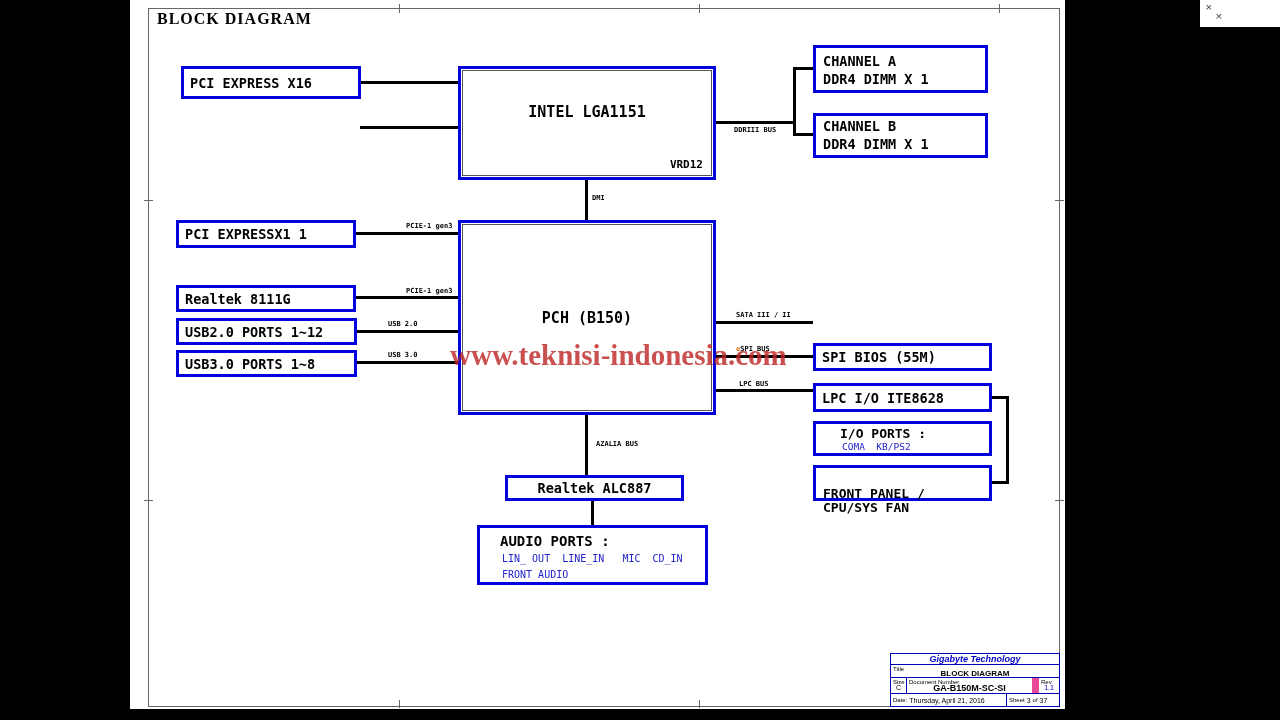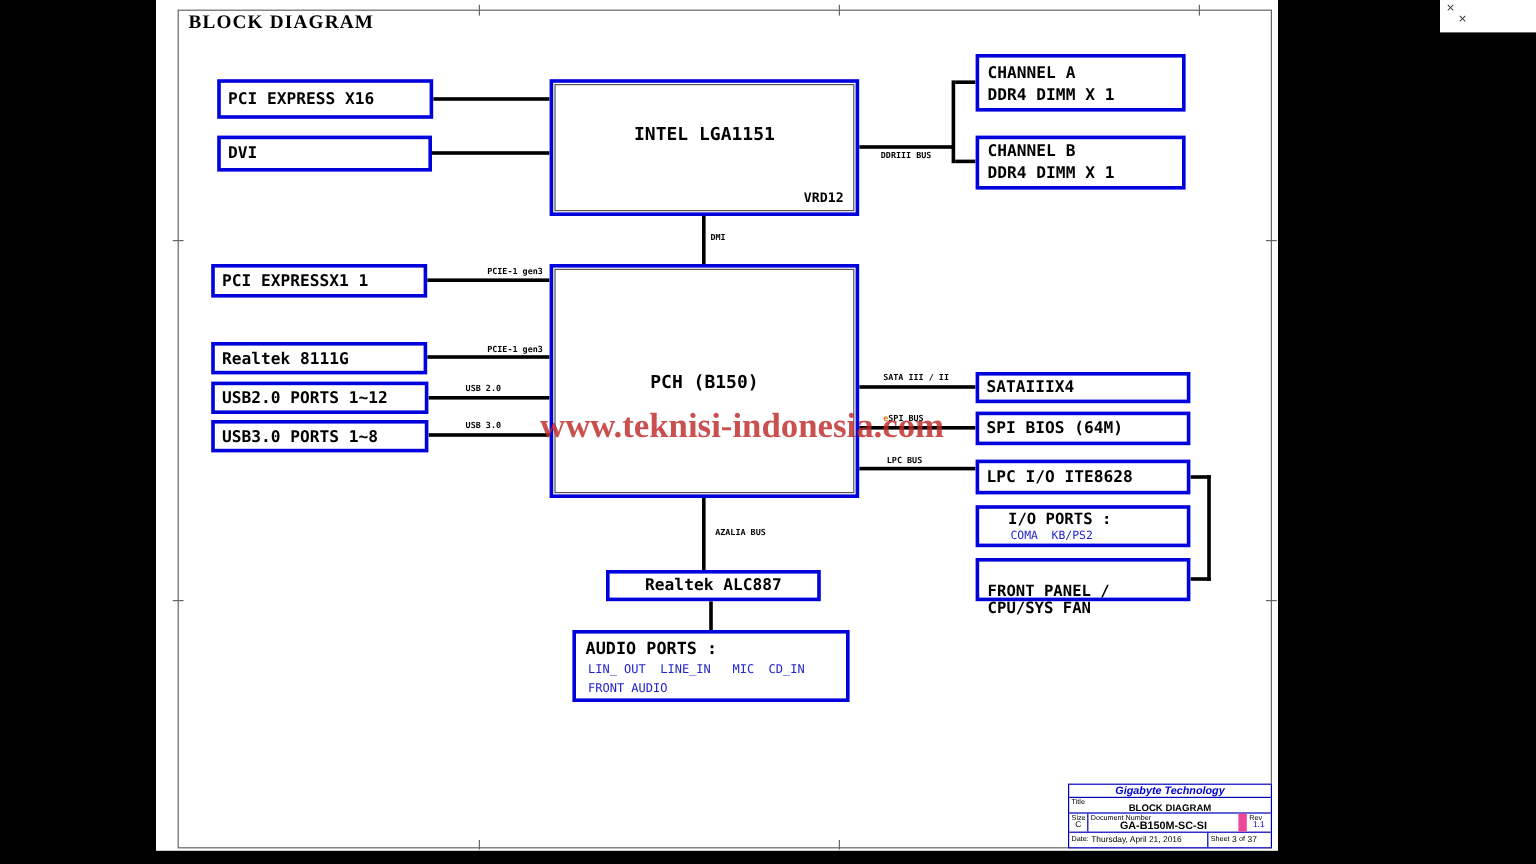--- a/index.html
+++ b/index.html
@@ -101,23 +101,20 @@
     <div class="buslabel" style="left:258px;top:320px;">USB 2.0</div>
     <div class="buslabel" style="left:258px;top:351px;">USB 3.0</div>
     <div class="buslabel" style="left:606px;top:311px;">SATA III / II</div>
     <div class="buslabel" style="left:606px;top:345px;"><span class="espi-e">e</span><span>SPI BUS</span></div>
     <div class="buslabel" style="left:609px;top:380px;">LPC BUS</div>
     <div class="buslabel" style="left:466px;top:440px;">AZALIA BUS</div>
 
     <div class="bbox" style="left:51px;top:66px;width:180px;height:33px;">
       <div class="lbl" style="font-size:13.5px;">PCI EXPRESS X16</div>
     </div>
-    <div class="bbox" style="left:51px;top:113px;width:179px;height:30px;">
-      <div class="lbl" style="font-size:13.5px;">DVI</div>
-    </div>
     <div class="bbox" style="left:328px;top:66px;width:258px;height:114px;">
       <div class="inner"></div>
       <div class="cpu-label">INTEL LGA1151</div>
       <div class="vrd">VRD12</div>
     </div>
     <div class="bbox" style="left:683px;top:45px;width:175px;height:48px;">
       <div class="twoline"><span>CHANNEL A</span><br><span>DDR4 DIMM X 1</span></div>
     </div>
     <div class="bbox" style="left:683px;top:113px;width:175px;height:45px;">
       <div class="twoline" style="padding-top:1px;"><span>CHANNEL B</span><br><span>DDR4 DIMM X 1</span></div>
@@ -131,43 +128,40 @@
     <div class="bbox" style="left:46px;top:318px;width:181px;height:27px;">
       <div class="lbl" style="font-size:13.5px;">USB2.0 PORTS 1~12</div>
     </div>
     <div class="bbox" style="left:46px;top:350px;width:181px;height:27px;">
       <div class="lbl" style="font-size:13.5px;">USB3.0 PORTS 1~8</div>
     </div>
     <div class="bbox" style="left:328px;top:220px;width:258px;height:195px;">
       <div class="inner"></div>
       <div class="lbl center" style="font-size:15px;">PCH (B150)</div>
     </div>
-    <div class="bbox" style="left:683px;top:310px;width:179px;height:26px;">
-      <div class="lbl" style="font-size:13.5px;">SATAIIIX4</div>
-    </div>
     <div class="bbox" style="left:683px;top:343px;width:179px;height:28px;">
-      <div class="lbl" style="font-size:13.5px;">SPI BIOS (64M)</div>
+      <div class="lbl" style="font-size:13.5px;">SPI BIOS (55M)</div>
     </div>
     <div class="bbox" style="left:683px;top:383px;width:179px;height:29px;">
       <div class="lbl" style="font-size:13.5px;">LPC I/O ITE8628</div>
     </div>
     <div class="bbox" style="left:683px;top:421px;width:179px;height:35px;">
       <div style="position:relative;z-index:2;padding:2px 0 0 24px;">
         <div style="font-weight:bold;font-size:13px;white-space:pre;">I/O PORTS :</div>
         <div class="bluetext" style="font-size:9.5px;padding-left:2px;">COMA  KB/PS2</div>
       </div>
     </div>
     <div class="bbox" style="left:683px;top:465px;width:179px;height:36px;">
       <div class="twoline" style="padding-top:19px;font-size:13px;line-height:14px;"><span>FRONT PANEL /</span><br><span>CPU/SYS FAN</span></div>
     </div>
     <div class="bbox" style="left:375px;top:475px;width:179px;height:26px;">
       <div class="lbl center" style="font-size:13.5px;">Realtek ALC887</div>
     </div>
     <div class="bbox" style="left:347px;top:525px;width:231px;height:60px;">
-      <div style="position:relative;z-index:2;padding:5px 0 0 8px;">
+      <div style="position:relative;z-index:2;padding:5px 0 0 20px;">
         <div style="font-weight:bold;font-size:14px;white-space:pre;">AUDIO PORTS :</div>
         <div class="bluetext" style="font-size:10px;padding:4px 0 0 2px;">LIN_ OUT  LINE_IN   MIC  CD_IN</div>
         <div class="bluetext" style="font-size:10px;padding:5px 0 0 2px;">FRONT AUDIO</div>
       </div>
     </div>
 
     <div class="watermark">www.teknisi-indonesia.com</div>
 
     <div class="tblock">
       <div class="tb-company">Gigabyte Technology</div>

